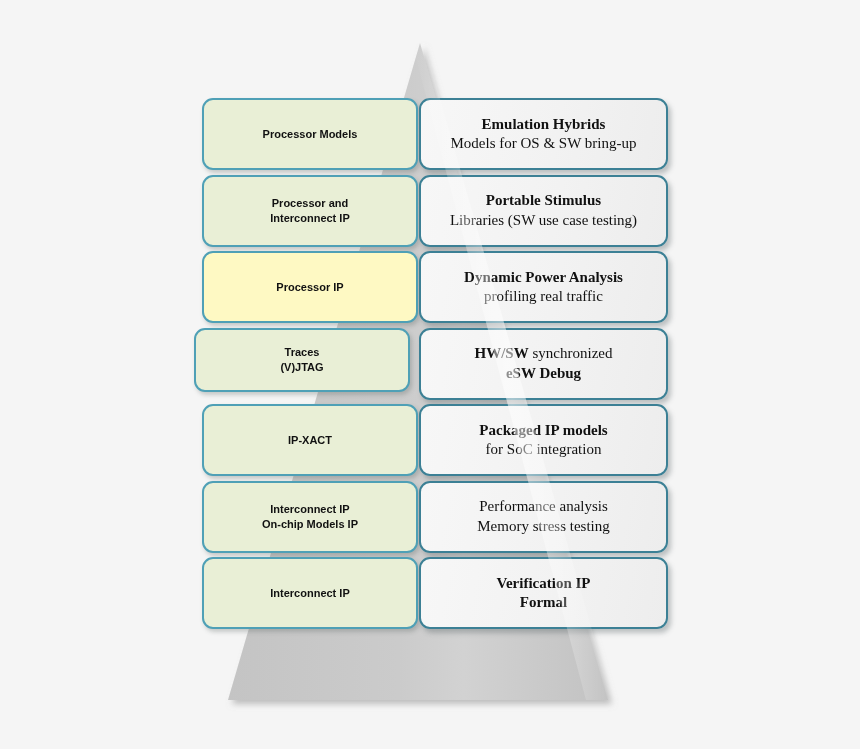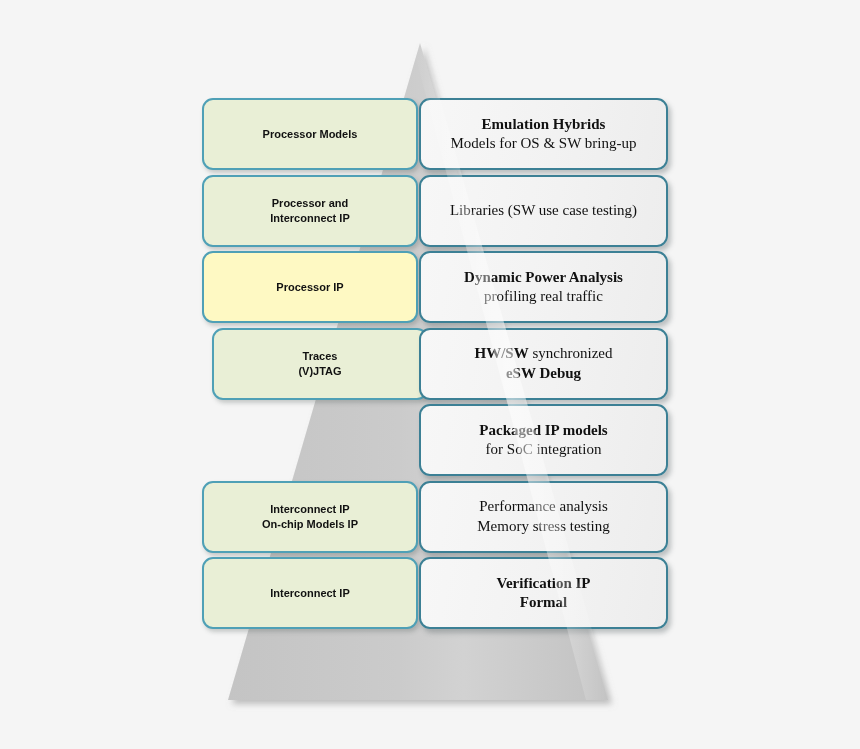--- a/index.html
+++ b/index.html
@@ -143,55 +143,61 @@
 
     <div class="row" style="top: 174.5px; height: 72px;">
       <div class="box box-left" style="left: 190px; width: 216px; height: 72px; background: rgb(233, 239, 214); border-color: rgb(79, 160, 182); color: rgb(17, 17, 17);">
         <div class="box-inner">
           <span class="ln b">Processor and</span>
           <span class="ln b">Interconnect IP</span>
         </div>
       </div>
       <div class="box box-right" style="left: 419px; width: 249px; height: 72px; border-color: rgb(60, 128, 149); color: rgb(17, 17, 17);">
         <div class="box-inner">
+          <span class="ln b">Portable Stimulus</span>
           <span class="ln r">Libraries (SW use case testing)</span>
         </div>
       </div>
     </div>
 
     <div class="row" style="top: 251px; height: 72px;">
       <div class="box box-left" style="left: 190px; width: 216px; height: 72px; background: #fef9c3; border-color: rgb(79, 160, 182); color: rgb(17, 17, 17);">
         <div class="box-inner">
           <span class="ln b">Processor IP</span>
         </div>
       </div>
       <div class="box box-right" style="left: 419px; width: 249px; height: 72px; border-color: rgb(60, 128, 149); color: rgb(17, 17, 17);">
         <div class="box-inner">
           <span class="ln b">Dynamic Power Analysis</span>
           <span class="ln r">profiling real traffic</span>
         </div>
       </div>
     </div>
 
     <div class="row" style="top: 327.5px; height: 72px;">
-      <div class="box box-left" style="left: 200px; width: 216px; height: 72px; background: rgb(233, 239, 214); border-color: rgb(79, 160, 182); color: rgb(17, 17, 17);">
+      <div class="box box-left" style="left: 182px; width: 216px; height: 64px; background: rgb(233, 239, 214); border-color: rgb(79, 160, 182); color: rgb(17, 17, 17);">
         <div class="box-inner">
           <span class="ln b">Traces</span>
           <span class="ln b">(V)JTAG</span>
         </div>
       </div>
       <div class="box box-right" style="left: 419px; width: 249px; height: 72px; border-color: rgb(60, 128, 149); color: rgb(17, 17, 17);">
         <div class="box-inner">
           <span class="ln"><span class="b">HW/SW</span><span class="r"> synchronized</span></span>
           <span class="ln b">eSW Debug</span>
         </div>
       </div>
     </div>
 
     <div class="row" style="top: 404px; height: 72px;">
+      <div class="box box-left" style="left: 190px; width: 216px; height: 72px; background: rgb(233, 239, 214); border-color: rgb(79, 160, 182); color: rgb(17, 17, 17);">
+        <div class="box-inner">
+          <span class="ln b">IP-XACT</span>
+        </div>
+      </div>
       <div class="box box-right" style="left: 419px; width: 249px; height: 72px; border-color: rgb(60, 128, 149); color: rgb(17, 17, 17);">
         <div class="box-inner">
           <span class="ln b">Packaged IP models</span>
           <span class="ln r">for SoC integration</span>
         </div>
       </div>
     </div>
 
     <div class="row" style="top: 480.5px; height: 72px;">
       <div class="box box-left" style="left: 190px; width: 216px; height: 72px; background: rgb(233, 239, 214); border-color: rgb(79, 160, 182); color: rgb(17, 17, 17);">

